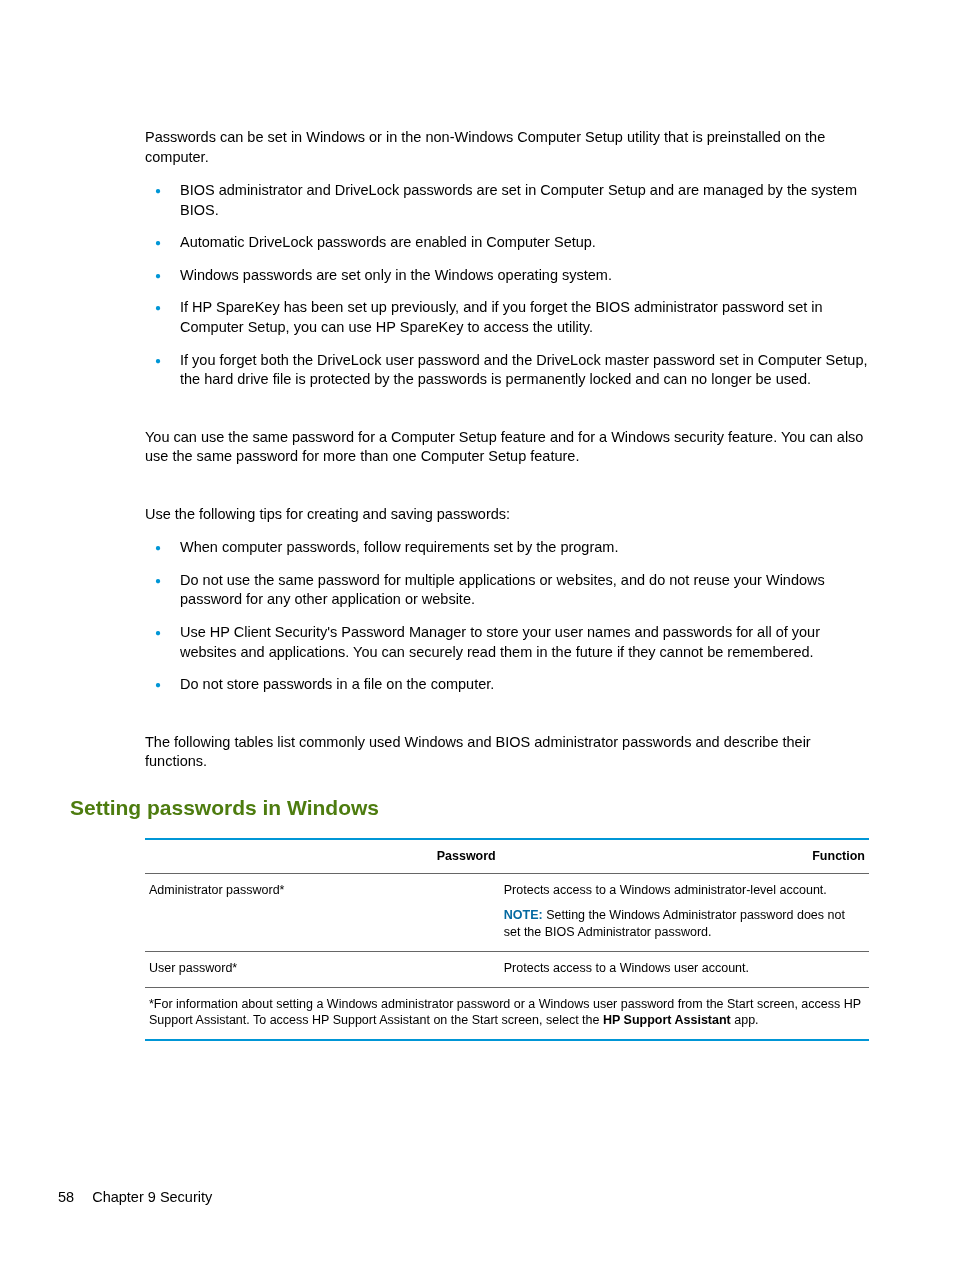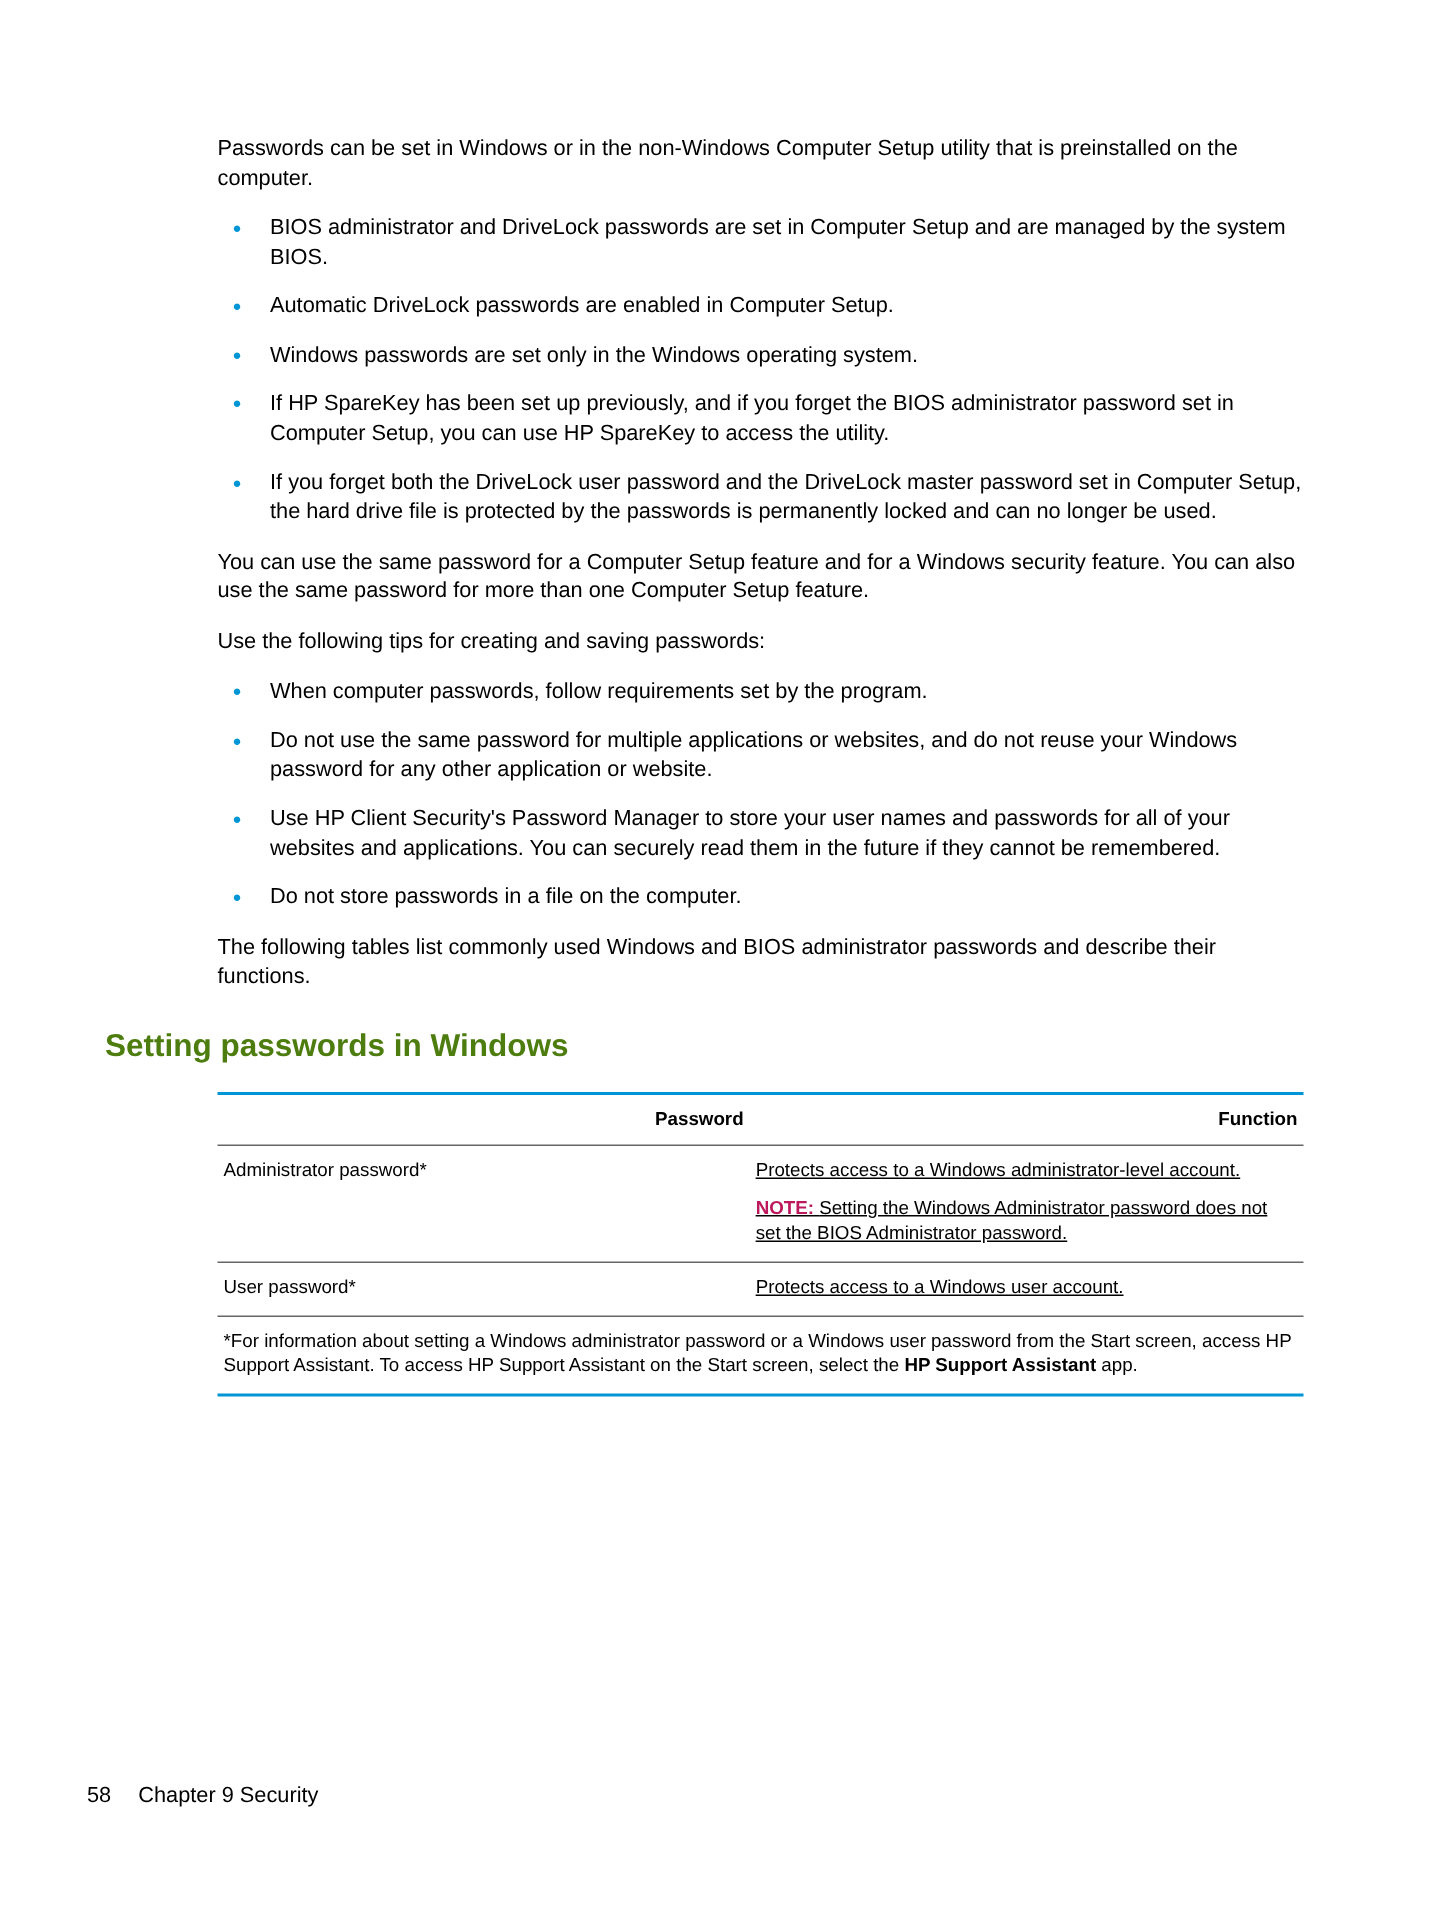--- a/index.html
+++ b/index.html
@@ -8,21 +8,21 @@
       width: 954px;
       height: 1270px;
       background: #fff;
       color: #000;
       position: relative;
       padding: 90px 70px 0 70px;
       font-size: 14.5px;
       line-height: 1.35;
     }
     .content { padding-left: 75px; padding-right: 15px; }
-    .para { margin-bottom: 14px; }
+    .para { margin-bottom: 14px; margin-top: 38px; }
     ul.bullets { list-style: none; margin-bottom: 14px; }
     ul.bullets li { position: relative; padding-left: 35px; margin-bottom: 13px; }
     ul.bullets li::before {
       content: "●";
       color: #0096d6;
       font-size: 10px;
       position: absolute;
       left: 10px;
       top: 3px;
     }
@@ -38,22 +38,22 @@
       font-weight: bold;
       border-top: 2px solid #0096d6;
       border-bottom: 1px solid #666;
       padding: 8px 4px 8px 4px;
     }
     .tbl td {
       vertical-align: top;
       padding: 8px 4px 10px 4px;
       border-bottom: 1px solid #666;
     }
-    .tbl td.fn { padding-right: 10px; text-decoration: underline; }
-    .note-label { color: #be185d; font-weight: bold; }
+    .tbl td.fn { padding-right: 10px; }
+    .note-label { color: #0369a1; font-weight: bold; }
     .note-block { margin-top: 8px; }
     .footnote-row td {
       border-top: 1px solid #666;
       border-bottom: 2px solid #0096d6;
       font-size: 12.5px;
       padding: 8px 4px 10px 4px;
     }
     .footnote-row .bold { font-weight: bold; }
     .footer {
       position: absolute;

